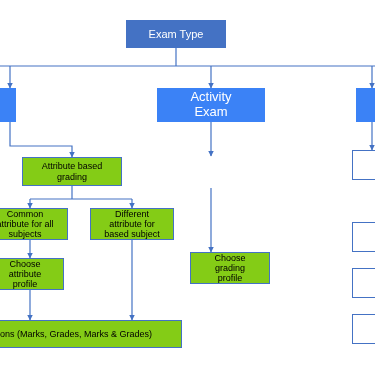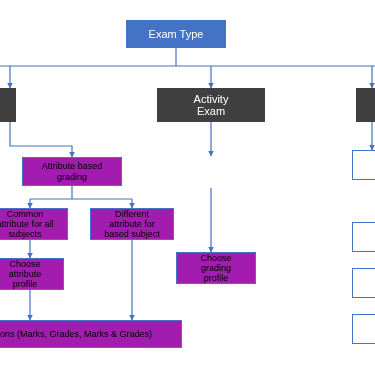--- a/index.html
+++ b/index.html
@@ -27,26 +27,26 @@
     text-align: center;
     line-height: 1.12;
   }
   .node-blue {
     background: #4472c4;
     color: #ffffff;
     font-size: 11px;
     font-weight: normal;
   }
   .node-green {
-    background: #404040;
+    background: #3b82f6;
     color: #ffffff;
-    font-size: 11px;
+    font-size: 13px;
   }
   .node-white {
-    background: #a21caf;
+    background: #84cc16;
     border: 1px solid #4472c4;
     color: #000000;
     font-size: 9px;
     padding: 2px 12px;
   }
   .node-empty {
     background: #ffffff;
     border: 1px solid #4472c4;
   }
   svg.lines {
@@ -131,21 +131,21 @@
 
   <div class="node node-white" style="left:-14px; top:258px; width:78px; height:32px;">
     <span>Choose attribute profile</span>
   </div>
 
   <div class="node node-white" style="left:-30px; top:320px; width:212px; height:28px;">
     <span>ons (Marks, Grades, Marks &amp; Grades)</span>
   </div>
 
 
-  <div class="node node-white" style="left:176px; top:252px; width:80px; height:32px;">
+  <div class="node node-white" style="left:190px; top:252px; width:80px; height:32px;">
     <span>Choose grading profile</span>
   </div>
 
   <div class="node node-empty" style="left:352px; top:150px; width:74px; height:30px;">
     <span></span>
   </div>
 
   <div class="node node-empty" style="left:352px; top:222px; width:74px; height:30px;">
     <span></span>
   </div>

